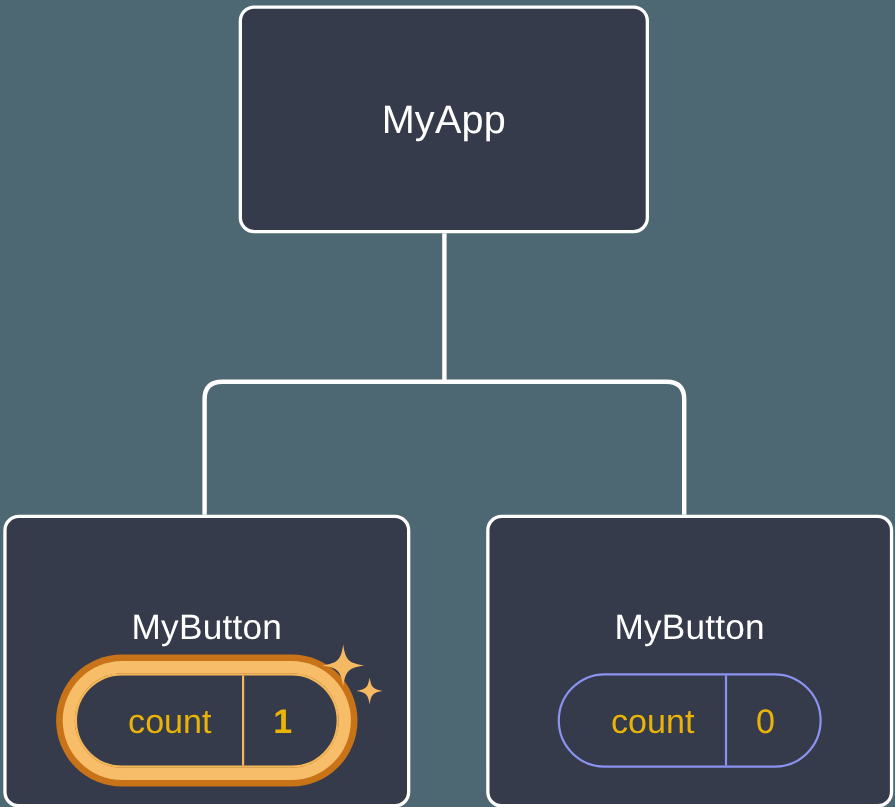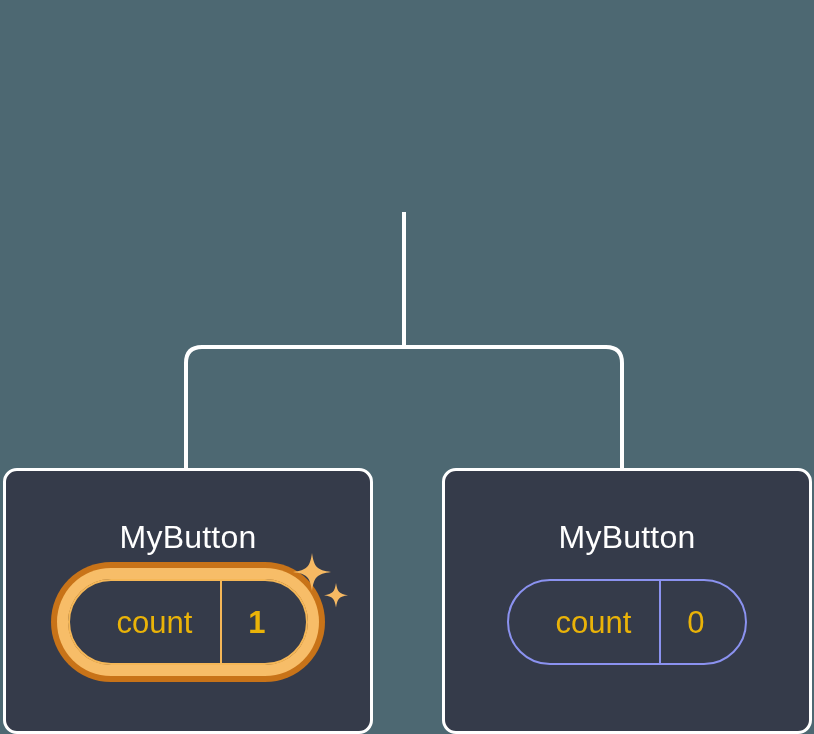--- a/index.html
+++ b/index.html
@@ -35,20 +35,21 @@
 
   
   .node {
     position: absolute;
     background: #353b4a;
     border: 3px solid #ffffff;
     border-radius: 14px;
     display: flex;
     flex-direction: column;
     align-items: center;
+    justify-content: center;
   }
 
   .node-root {
     left: 217px;
     top: 5px;
     width: 373px;
     height: 207px;
     justify-content: center;
   }
 
@@ -135,20 +136,23 @@
 
 <div id="stage">
 
   <svg id="connectors" viewBox="0 0 814 734" width="814" height="734" aria-hidden="true">
 
     <path d="M 404 212 L 404 347" fill="none" stroke="#ffffff" stroke-width="4" stroke-linecap="butt"></path>
 
     <path d="M 186 468 L 186 363 Q 186 347 202 347 L 606 347 Q 622 347 622 363 L 622 468" fill="none" stroke="#ffffff" stroke-width="4" stroke-linejoin="round"></path>
   </svg>
 
+  <div class="node node-root">
+    <div class="node-title">MyApp</div>
+  </div>
 
   <div class="node node-child node-child-left">
     <div class="node-title">MyButton</div>
 
     <div class="pill-wrap is-highlighted">
       <div class="pill">
         <span class="pill-key">count</span>
         <span class="pill-val">1</span>
       </div>
 

